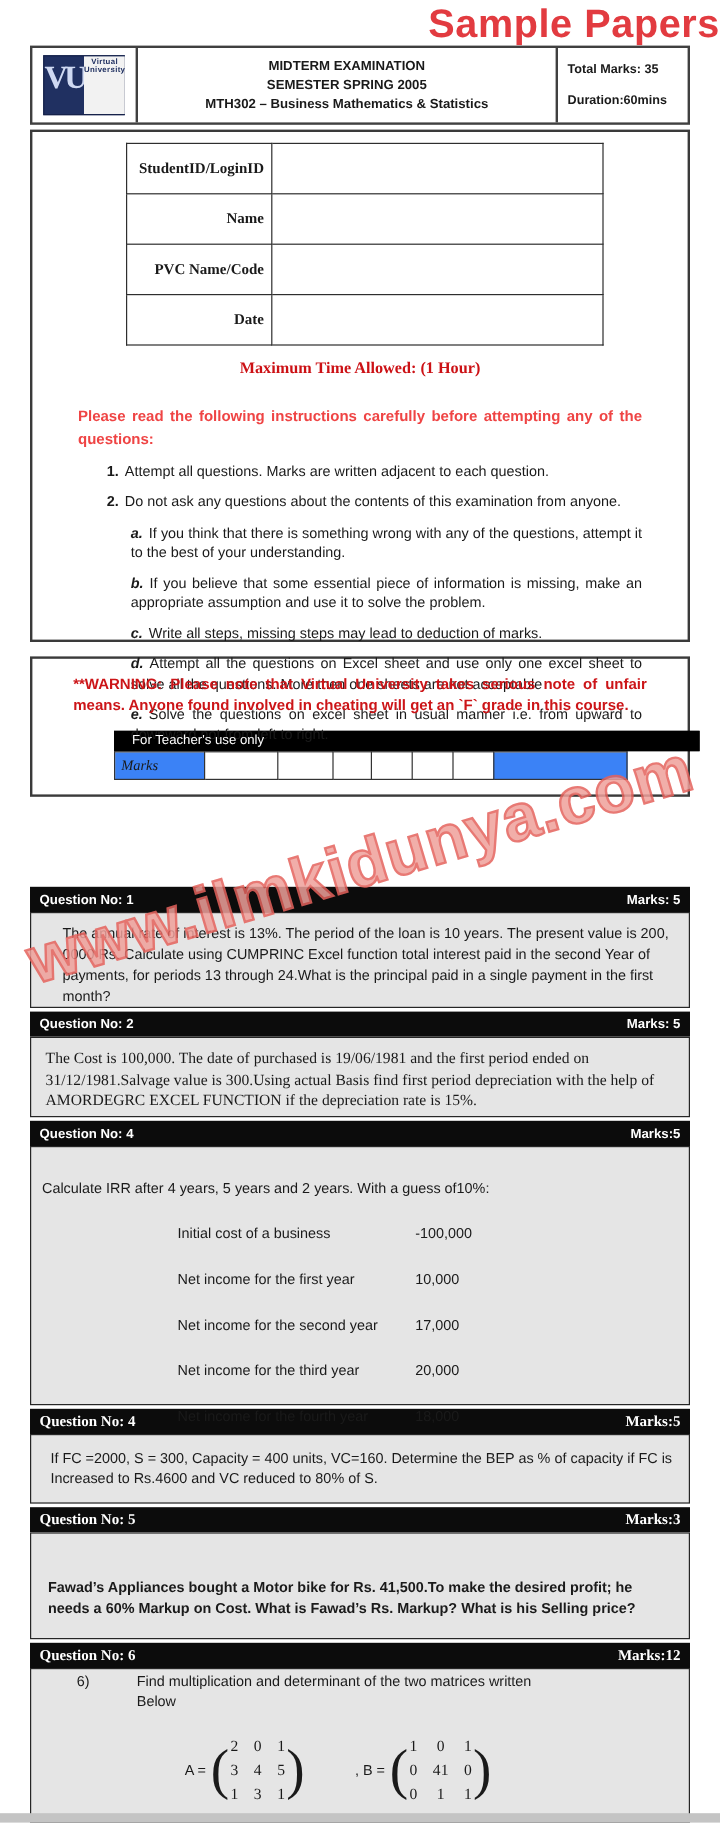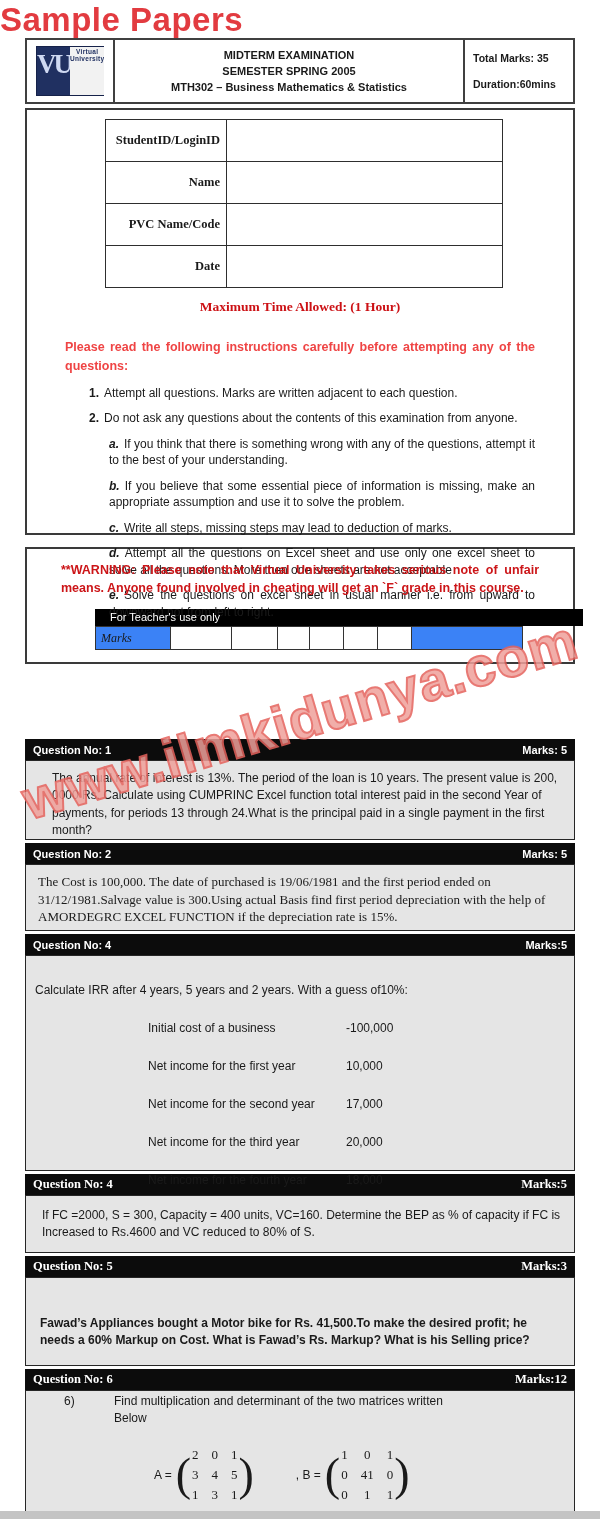--- a/index.html
+++ b/index.html
@@ -5,21 +5,21 @@
   html,body{margin:0;padding:0;}
   body{
     width:600px;height:1519px;position:relative;overflow:hidden;
     background:#ffffff;color:#1a1a1a;
     font-family:"Liberation Sans",sans-serif;
   }
   .content{margin:0 25px;position:relative;}
 
   
   .page-title{
-    text-align:left;font-size:33px;font-weight:bold;color:#e23b40;
+    text-align:right;font-size:33px;font-weight:bold;color:#e23b40;
     height:38px;line-height:40px;letter-spacing:.5px;
   }
 
   
   .exam-header{display:flex;border:2px solid #404040;height:62px;background:#fff;}
   .logo-cell{width:86px;border-right:2px solid #404040;display:flex;align-items:center;justify-content:center;}
   .vu-logo{width:66px;height:48px;background:#203061;display:flex;flex-direction:row;border:1px solid #16224a;}
   .vu-acronym{flex:1;color:#cfd9f2;font-family:"Liberation Serif",serif;font-weight:bold;
     font-size:27px;line-height:35px;text-align:center;letter-spacing:-3px;}
   .vu-caption{background:#f2f2f2;color:#203061;font-size:6.5px;font-weight:bold;text-align:center;padding:1px 0 2px 0;letter-spacing:.3px;}

